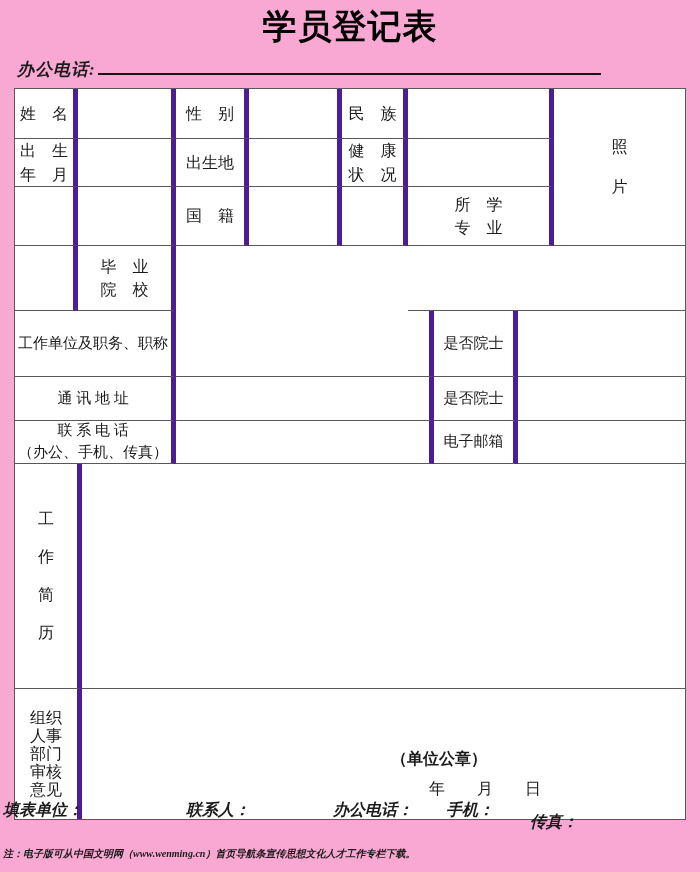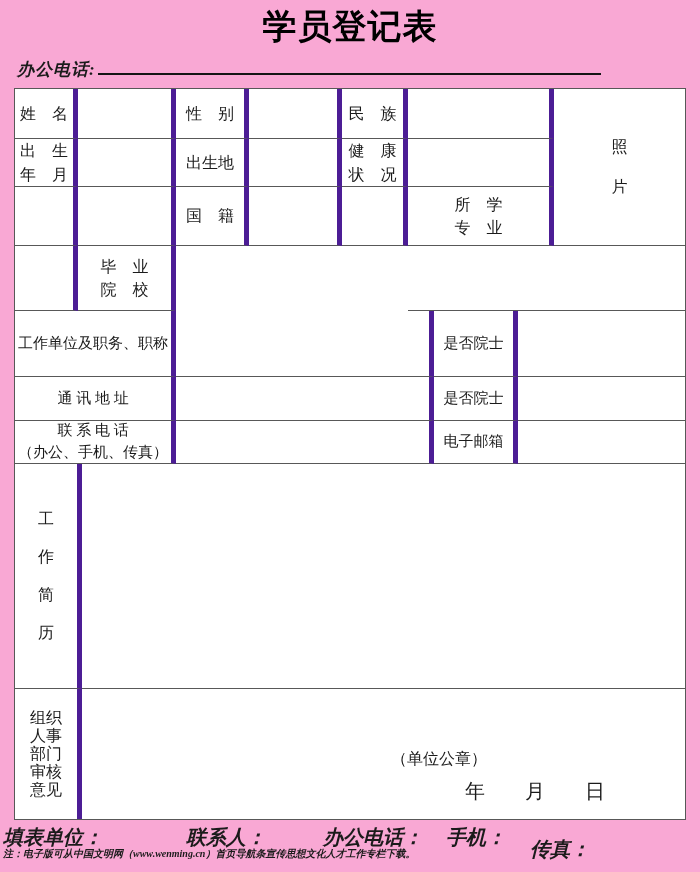--- a/index.html
+++ b/index.html
@@ -40,25 +40,25 @@
     box-sizing:border-box;
   }
   .nr{border-right:none;}
   .nb{border-bottom:none;}
   .lab{letter-spacing:0;}
   .sB .lab{font-size:15px;}
   .photo{line-height:20px;}
   .vlab{line-height:38px;}
   .rlab{line-height:18px;}
   .big{position:relative;}
-  .stamp{position:absolute;left:309px;top:58px;font-size:16px;white-space:nowrap;}
-  .dateline{position:absolute;left:347px;top:88px;font-size:20px;white-space:pre;margin-left:36px;}
+  .stamp{position:absolute;left:309px;top:58px;font-size:16px;white-space:nowrap;font-weight:bold;}
+  .dateline{position:absolute;left:347px;top:88px;font-size:16px;white-space:pre;}
 
   .footer-fields{
-    position:absolute;top:824px;left:3px;width:694px;font-size:20px;
+    position:absolute;top:800px;left:3px;width:694px;font-size:16px;
     font-style:italic;font-weight:bold;display:flex;white-space:nowrap;
   }
   .f1{width:183px;}.f2{width:114px;}.f3{width:146px;text-align:center;}.f4{width:84px;}.f5{flex:1;margin-top:12px;}
   .footer-note{
     position:absolute;top:847px;left:3px;width:694px;font-size:10px;
     font-style:italic;font-weight:bold;white-space:nowrap;
   }
 </style>
 </head>
 <body>

